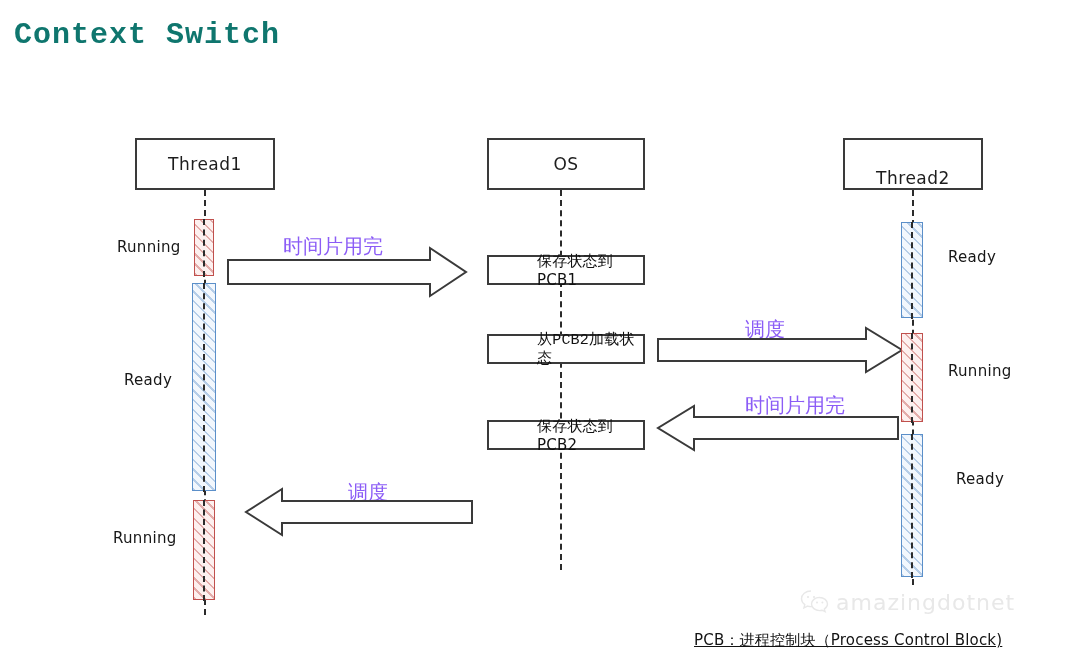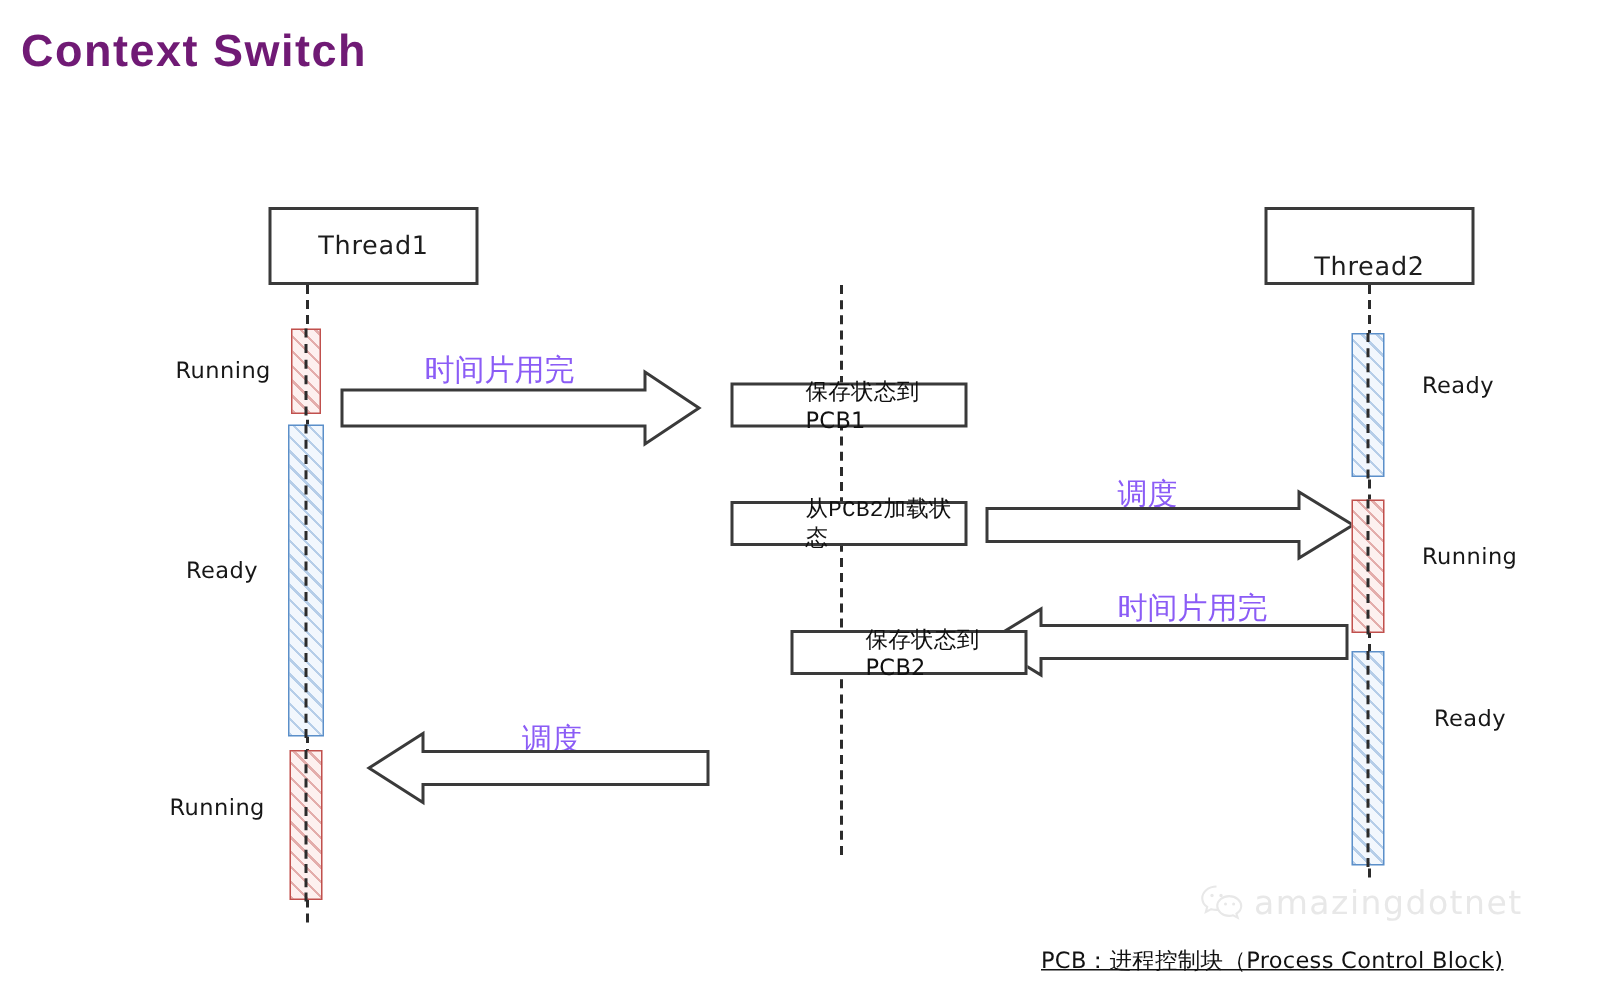--- a/index.html
+++ b/index.html
@@ -16,25 +16,25 @@
     height: 666px;
     background: #ffffff;
     overflow: hidden;
   }
 
   
   .title {
     position: absolute;
     left: 14px;
     top: 18px;
-    font-family: Liberation Sans, sans-serif;
+    font-family: Liberation Mono, monospace;
     font-size: 30px;
     font-weight: bold;
     letter-spacing: 1px;
-    color: #701a75;
+    color: #0f766e;
     white-space: nowrap;
   }
 
   
   .lane-box {
     position: absolute;
     box-sizing: border-box;
     border: 2px solid #3a3a3a;
     background: #ffffff;
     display: flex;
@@ -154,24 +154,27 @@
   }
   .watermark svg { display: block; }
 </style>
 </head>
 <body>
 
 <div id="canvas">
 
   <div class="title">Context Switch</div>
 
-  <div class="lane-box" style="left:135px; top:138px; width:140px; height:52px;margin-left:44px;">
+  <div class="lane-box" style="left:135px; top:138px; width:140px; height:52px;">
     <span>Thread1</span>
   </div>
 
+  <div class="lane-box" style="left:487px; top:138px; width:158px; height:52px;">
+    <span>OS</span>
+  </div>
 
   <div class="lane-box" style="left:843px; top:138px; width:140px; height:52px;align-items:flex-end;">
     <span>Thread2</span>
   </div>
 
   <div class="lifeline" style="left:204px; top:190px; height:425px;"></div>
   <div class="lifeline" style="left:560px; top:190px; height:380px;"></div>
   <div class="lifeline" style="left:912px; top:190px; height:395px;"></div>
 
   <div class="bar red" style="left:194px; top:219px; width:20px; height:57px;"></div>
@@ -201,21 +204,21 @@
   <div class="state-label right" style="left:956px; top:470px;">
     <span>Ready</span>
   </div>
 
   <div class="os-step" style="left:487px; top:255px; width:158px; height:30px;">
     <span>保存状态到PCB1</span>
   </div>
   <div class="os-step" style="left:487px; top:334px; width:158px; height:30px;font-family:Liberation Mono, monospace;">
     <span>从PCB2加载状态</span>
   </div>
-  <div class="os-step" style="left:487px; top:420px; width:158px; height:30px;margin-left:40px;">
+  <div class="os-step" style="left:487px; top:420px; width:158px; height:30px;">
     <span>保存状态到PCB2</span>
   </div>
 
   <div class="arrow-wrap" style="left:228px; top:248px; width:238px; height:48px;">
     <svg width="238" height="48" viewBox="0 0 238 48">
       <path d="M0,12 L202,12 L202,0 L238,24 L202,48 L202,36 L0,36 Z" fill="#ffffff" stroke="#3a3a3a" stroke-width="2" stroke-linejoin="miter"></path>
     </svg>
   </div>
   <div class="arrow-label" style="left:228px; top:233px; width:210px;">
     <span>时间片用完</span>

